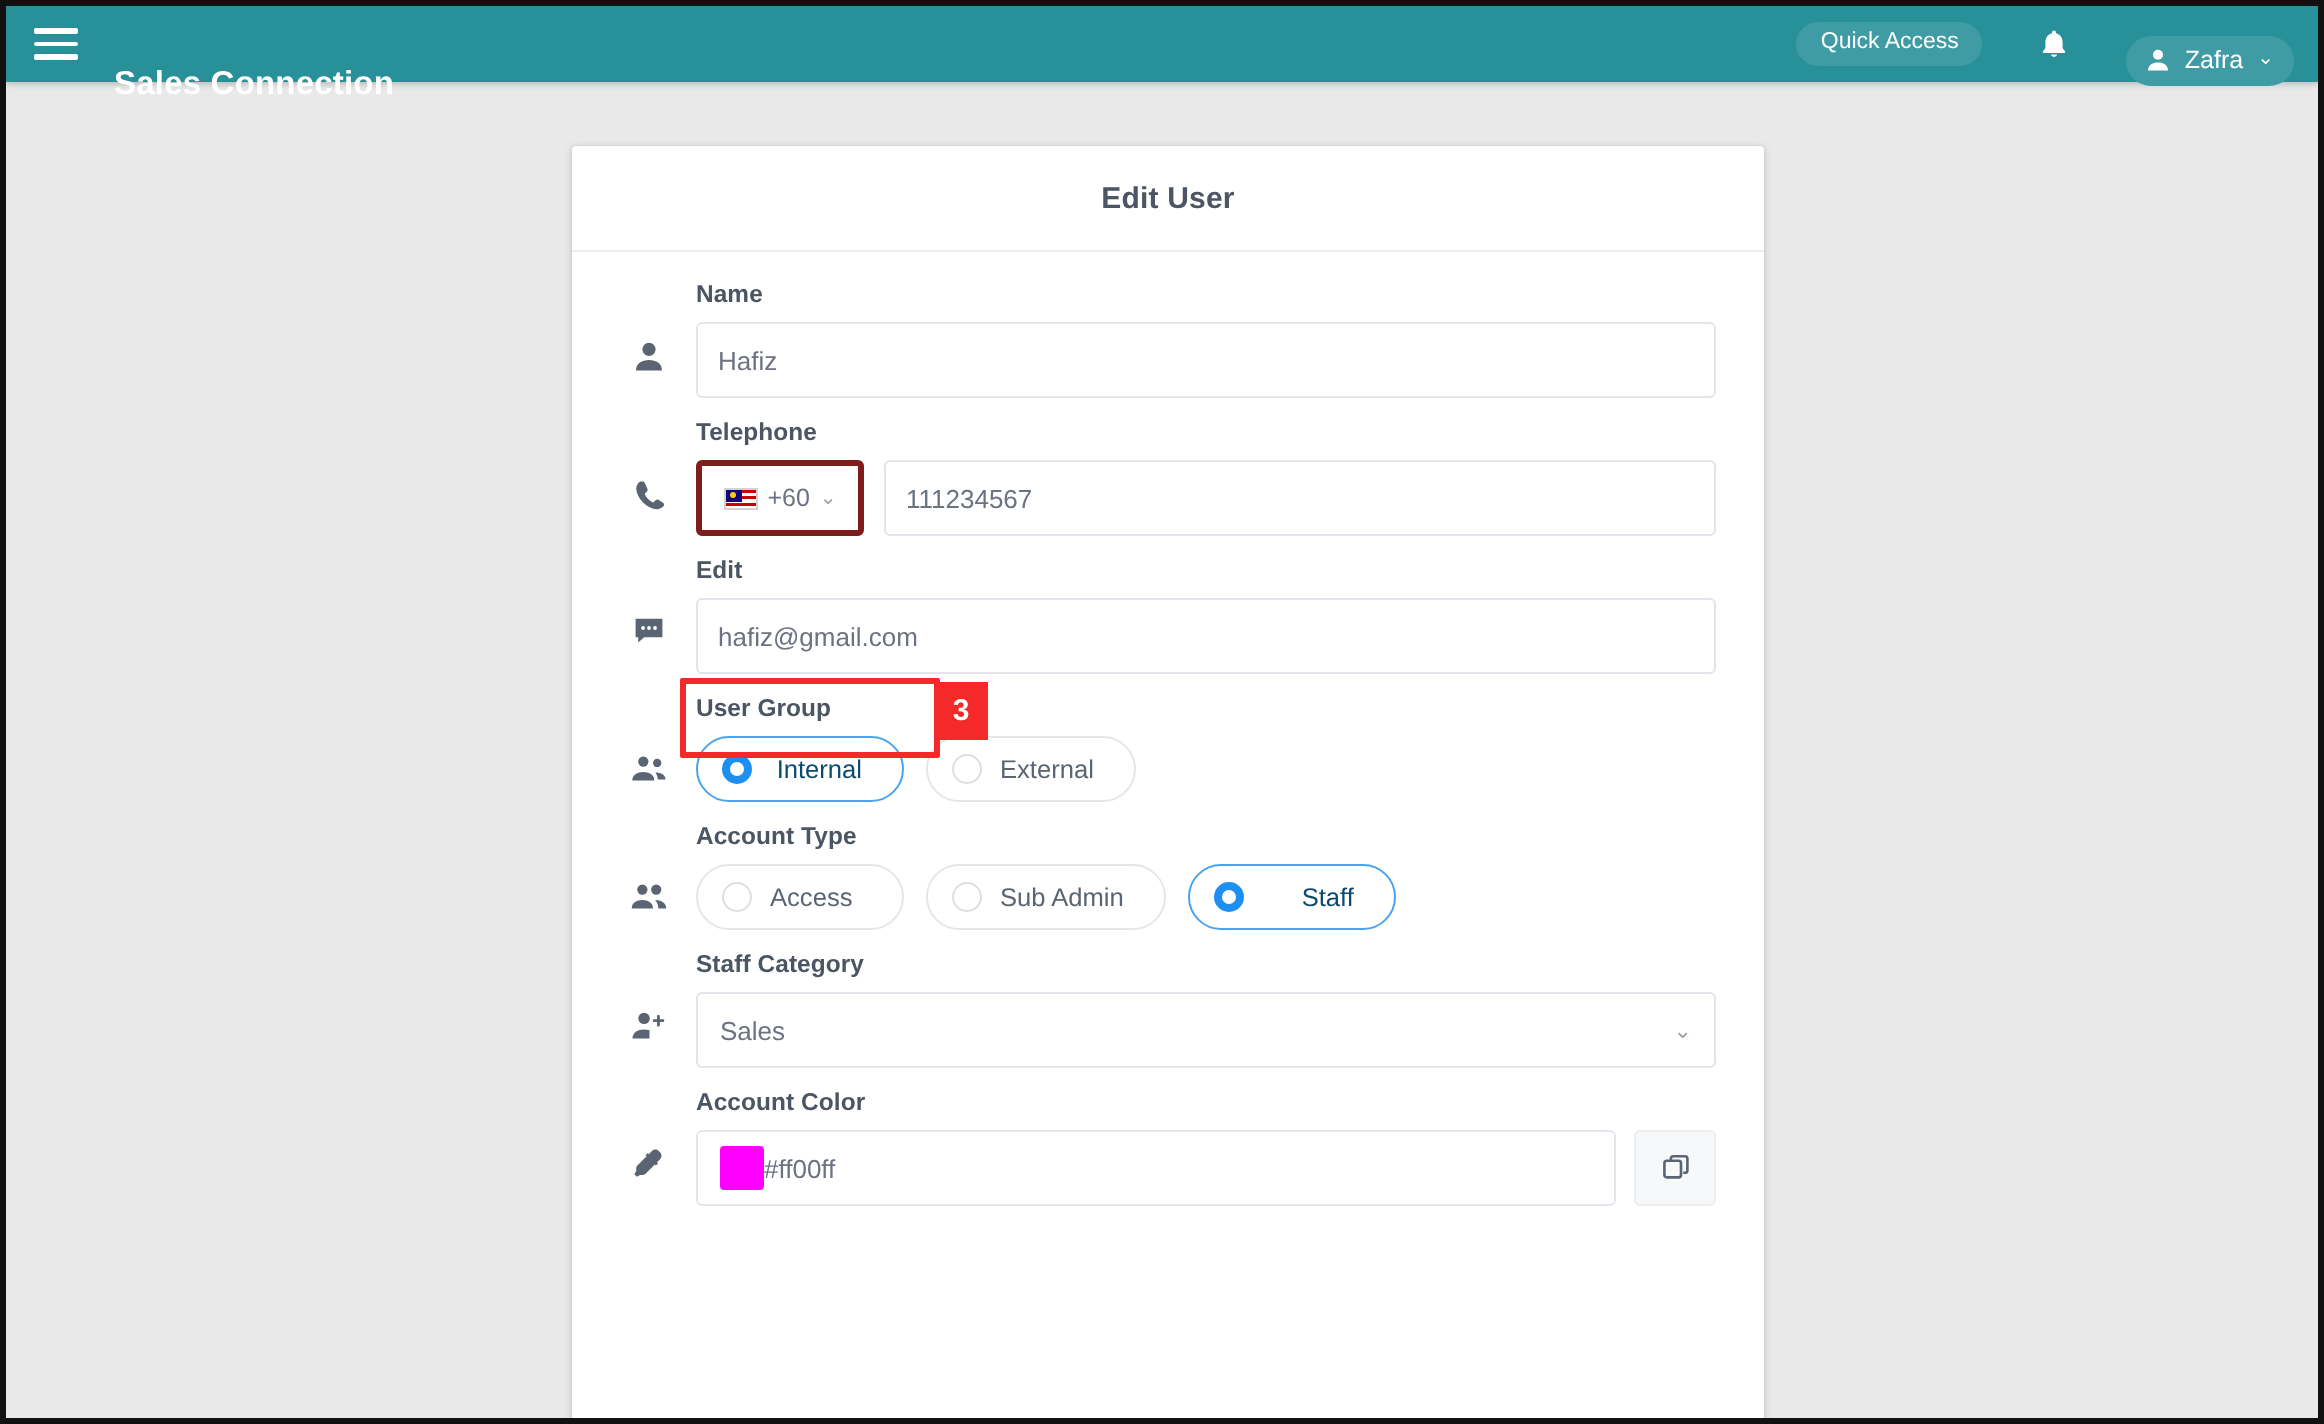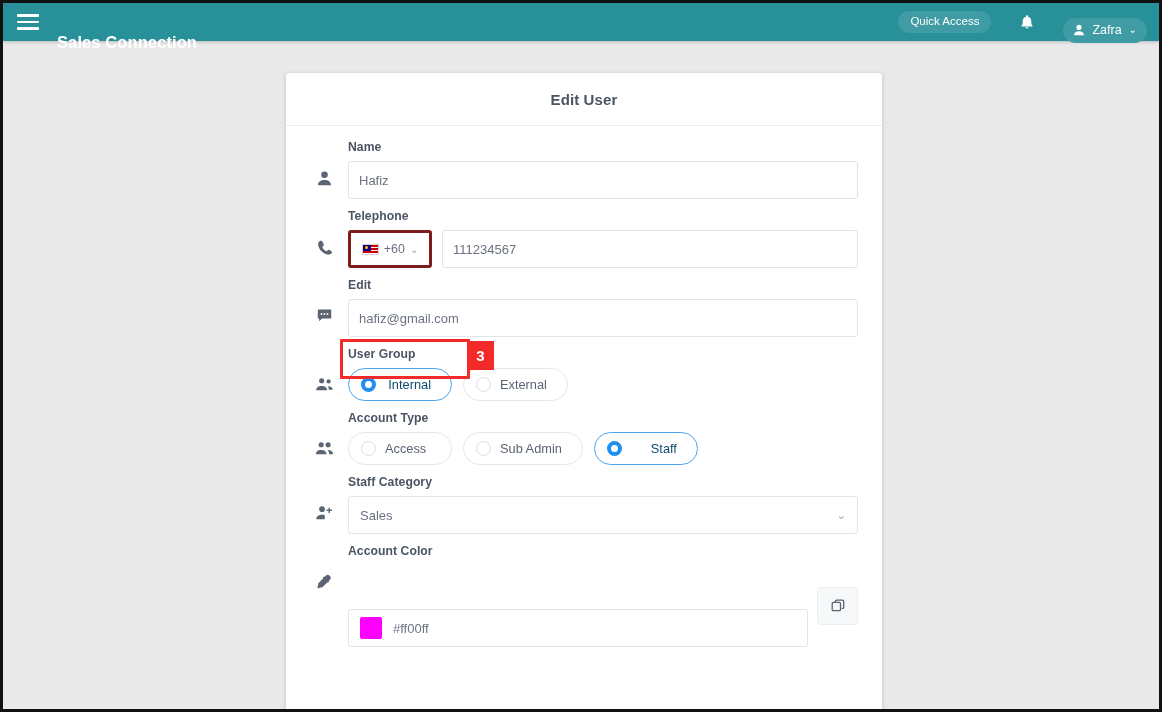--- a/index.html
+++ b/index.html
@@ -250,26 +250,24 @@
   
   .color-group { display: flex; gap: 9px; align-items: center; }
   .color-input {
     flex: 1;
     height: 38px;
     border: 1px solid #e2e5e9;
     border-radius: 3px;
     background: #ffffff;
     display: flex;
     align-items: center;
-    gap: 11px;
     padding: 0 11px;
     font-size: 13px;
     color: #6b7280;
     cursor: pointer;
-    margin-top: 44px;
   }
   .color-swatch {
     width: 22px; height: 22px;
     border-radius: 2px;
     flex: none;
   }
   .copy-btn {
     width: 41px; height: 38px;
     border: 1px solid #eceef0;
     border-radius: 3px;

